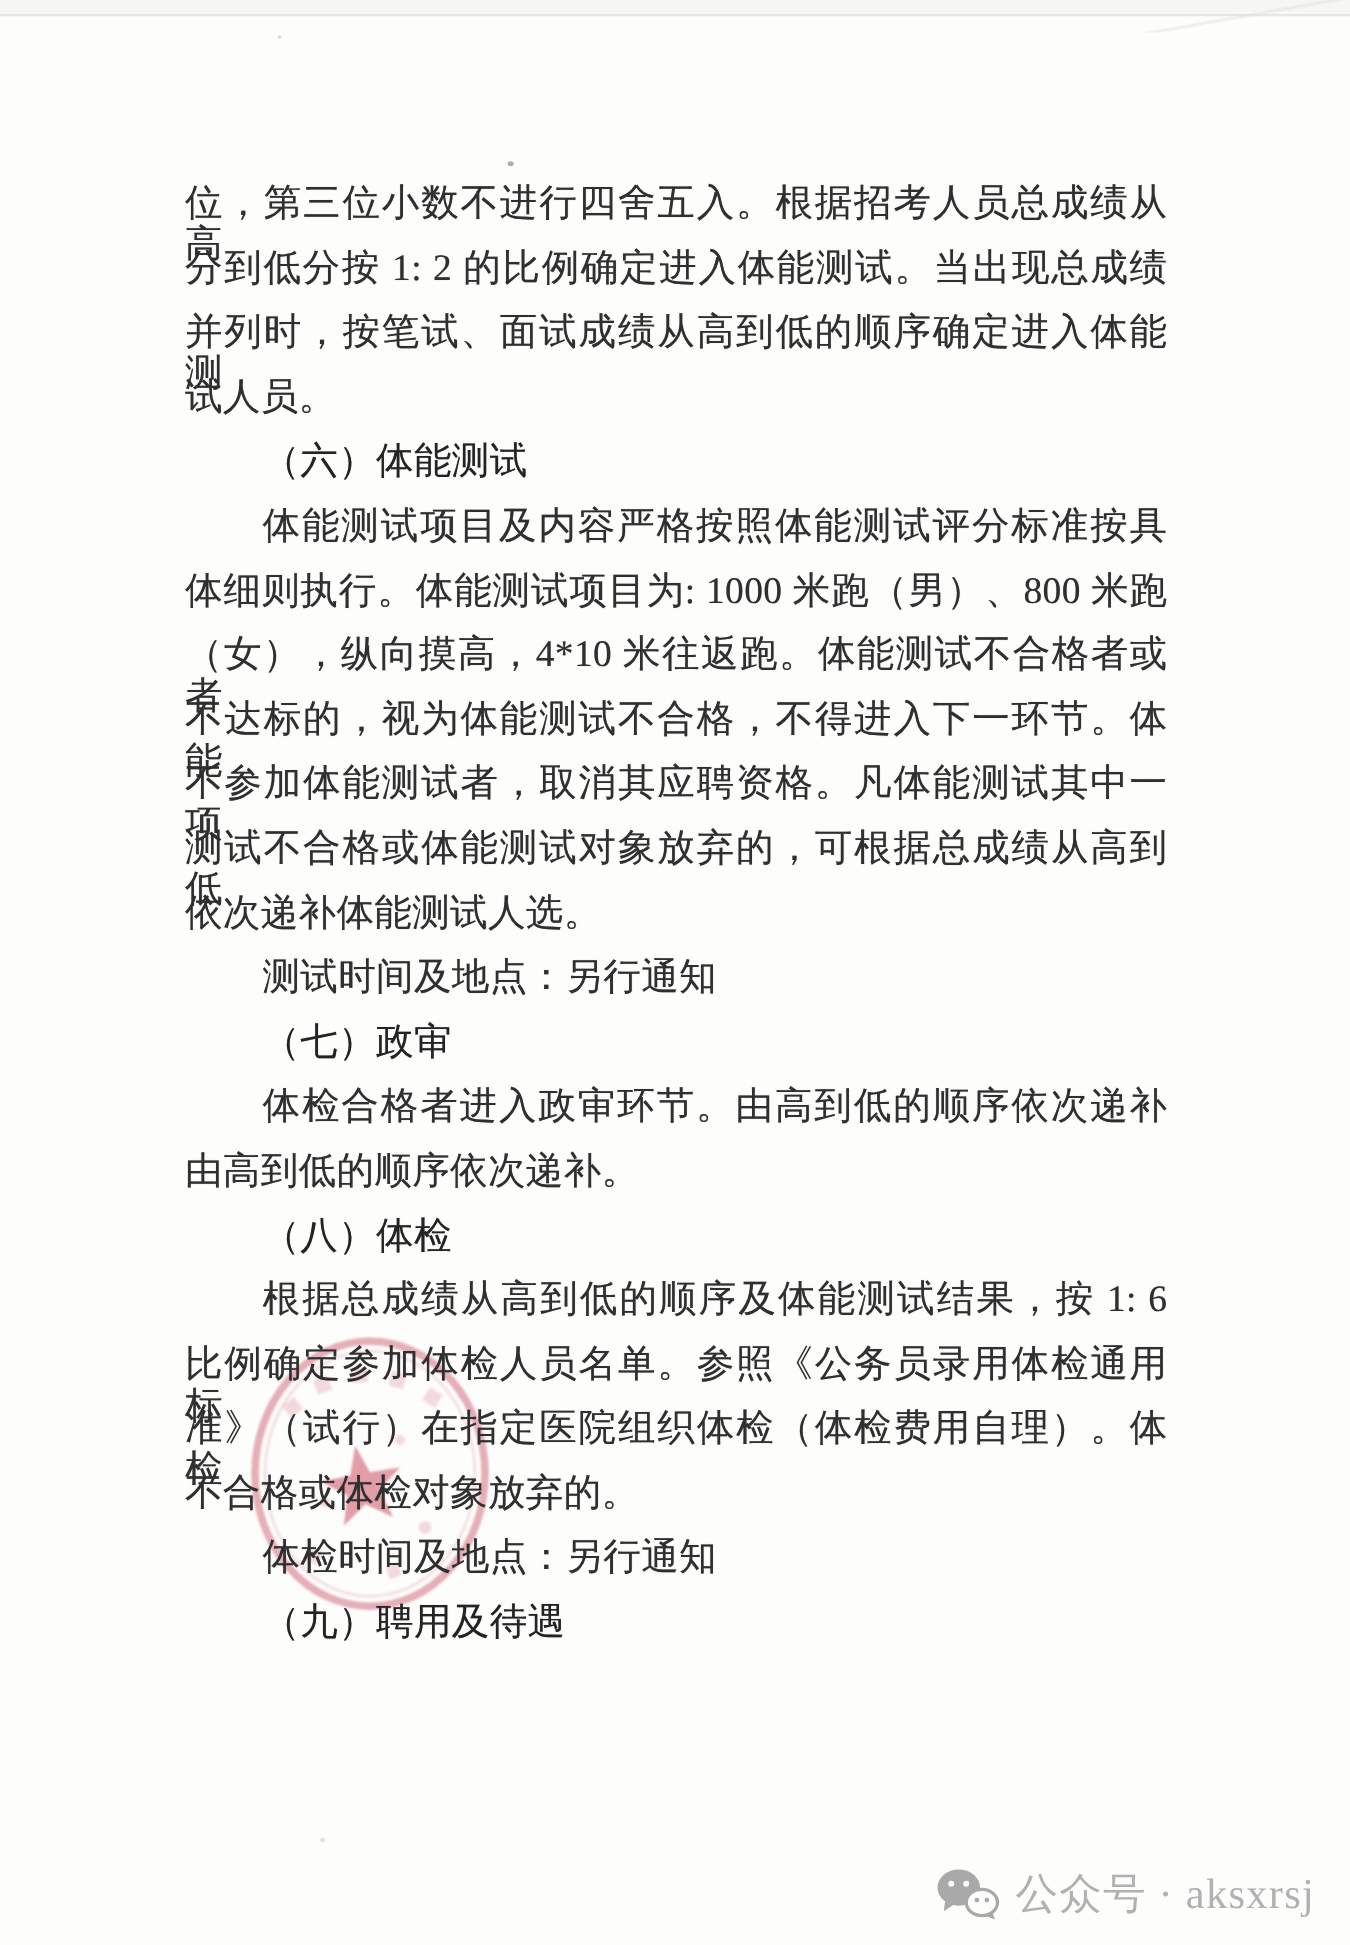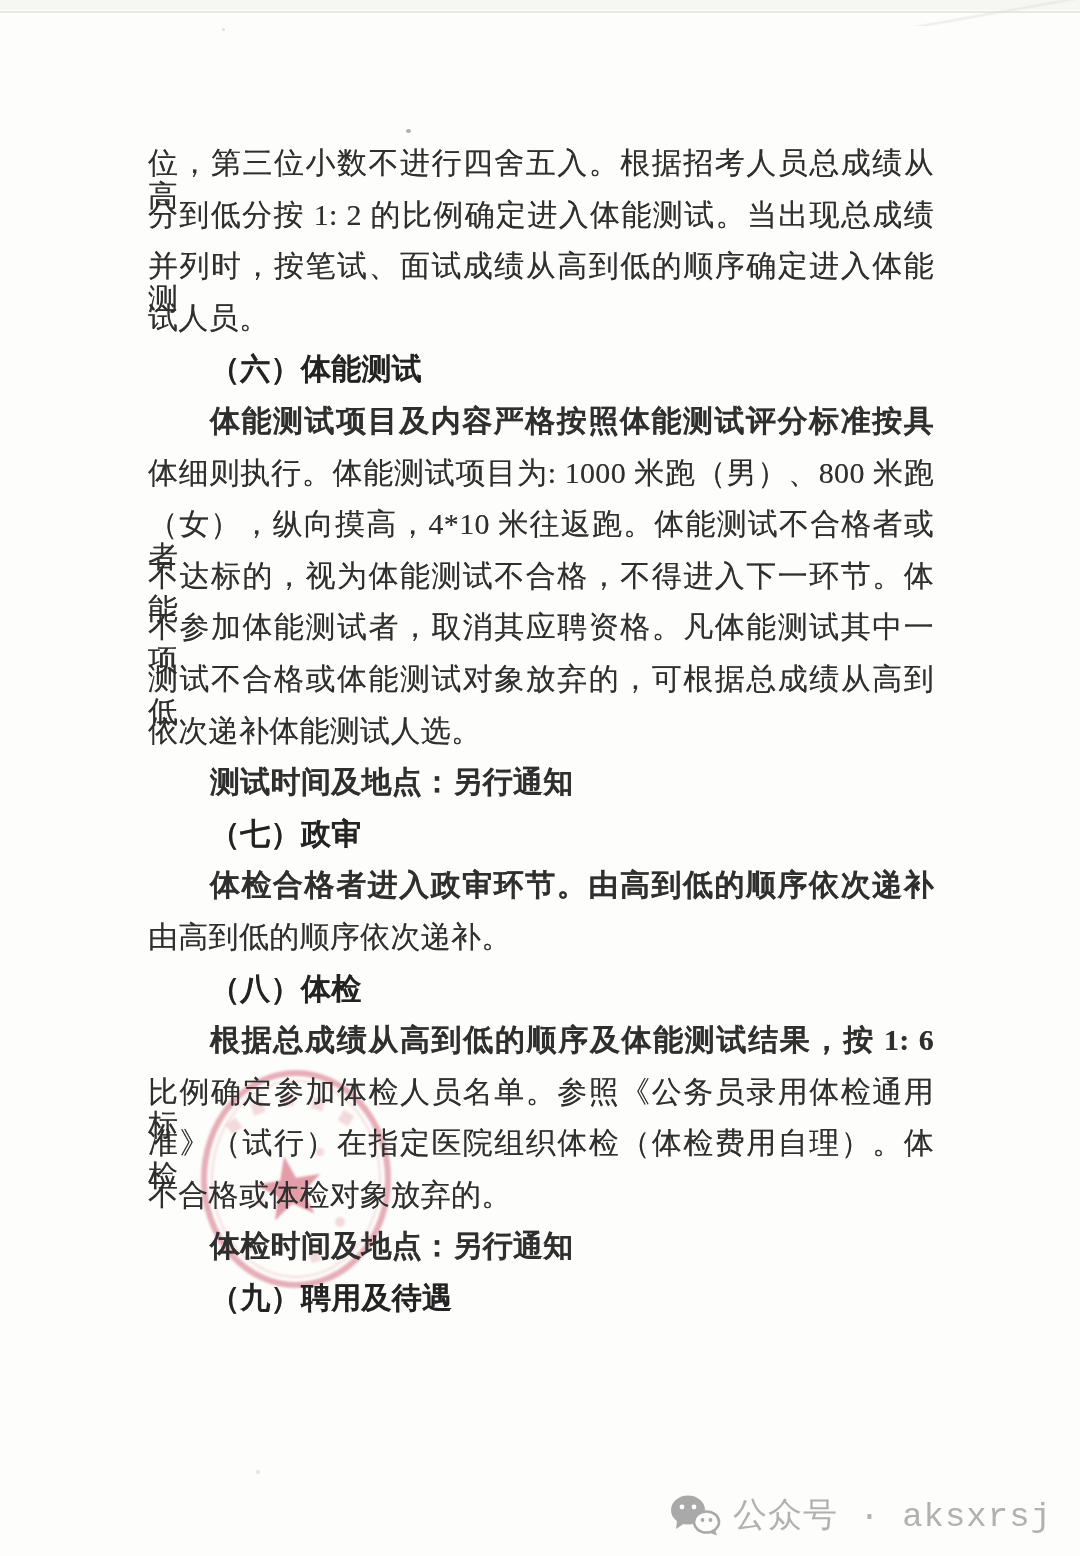--- a/index.html
+++ b/index.html
@@ -24,32 +24,32 @@
   
   .content{position:absolute;left:148px;top:146px;width:786px;z-index:2;}
   .line{
     height:51.6px;line-height:33px;
     font-size:30px;color:var(--ink,#2f2f2f);
     white-space:nowrap;
     letter-spacing:.3px;
     text-shadow:0 0 .6px rgba(47,47,47,.55);
   }
   .line.full{white-space:normal;text-align:justify;text-align-last:justify;text-justify:inter-character;}
-  .line.indent{text-indent:62px;font-weight:bold;}
-  .line.heading{font-weight:bold;color:#232323;}
+  .line.indent{text-indent:62px;}
+  .line.heading{font-weight:normal;color:#232323;}
 
   
   .seal{position:absolute;left:190px;top:1062px;z-index:1;filter:blur(.5px);}
 
   
   .watermark{
     position:absolute;right:28px;top:1492px;z-index:3;
     display:flex;align-items:center;gap:12px;
     color:var(--wm,#b1b1b1);
-    font-family:Liberation Mono, monospace;
+    font-family:Liberation Serif, serif;
     font-size:34px;letter-spacing:1px;
   }
   .watermark svg{display:block;}
 </style>
 </head>
 <body>
 
 <div class="page" style="--paper: #fdfdfb; --ink: #2f2f2f; --wm: #b1b1b1;">
 
   <div class="top-band"></div>

